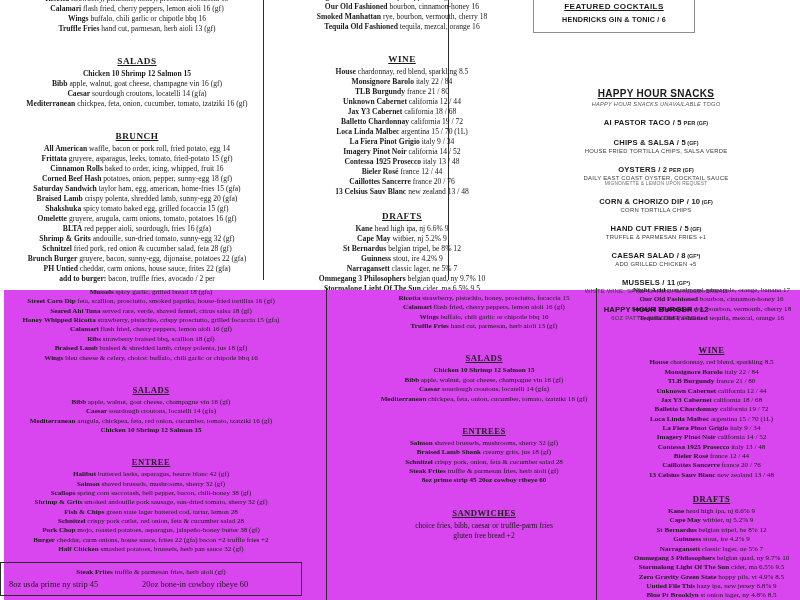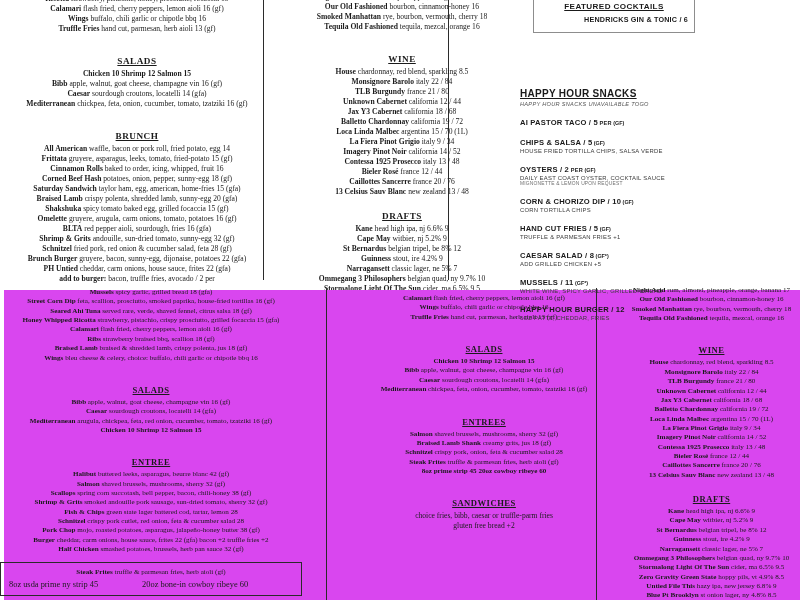--- a/index.html
+++ b/index.html
@@ -74,27 +74,28 @@
     background:#fff;
     padding:7px 6px 8px 6px;
     text-align:center;
     font-family:"Liberation Sans", sans-serif;
     z-index:6;
   }
   #featured-box .fb-title{
     font-size:8.1px;font-weight:bold;letter-spacing:.4px;
     text-decoration:underline;margin-bottom:4px;
   }
-  .fb-item{font-size:7.2px;font-weight:bold;letter-spacing:.2px;margin-top:0;text-align:right;}
+  .fb-item{font-size:7.2px;font-weight:bold;letter-spacing:.2px;margin-top:0;}
   .fb-sub{font-size:6.4px;color:#555;letter-spacing:.3px;margin-top:1px;}
   .fb-sub2{font-size:5.2px;color:#6a6a6a;font-style:italic;letter-spacing:.2px;margin-top:1px;}
 
   
   #happy-hour{
     position:absolute;left:520px;top:88px;width:272px;
+    text-align:center;
     font-family:"Liberation Sans", sans-serif;
     z-index:5;
   }
   #happy-hour .hh-title{
     font-size:10px;font-weight:bold;letter-spacing:.3px;text-decoration:underline;
   }
   #happy-hour .hh-note{
     font-size:5.6px;font-style:italic;color:#555;letter-spacing:.3px;margin-top:2px;
   }
   .hh-item{margin-top:11px;}
@@ -293,20 +294,21 @@
         <span>8oz usda prime ny strip 45</span>
         <span>20oz bone-in cowboy ribeye 60</span>
       </div>
     </div>
     <div class="spacer-md"></div>
 
   </div>
 
   <div class="front-col clip" id="front-col-mid" style="height:306px;">
     <div id="front-mid-snacks">
+        <div class="menu-line"><span class="nm">Ricotta</span><span class="ds"> strawberry, pistachio, honey, prosciutto, focaccia 15</span></div>
         <div class="menu-line"><span class="nm">Calamari</span><span class="ds"> flash fried, cherry peppers, lemon aioli 16 (gf)</span></div>
         <div class="menu-line"><span class="nm">Wings</span><span class="ds"> buffalo, chili garlic or chipotle bbq 16</span></div>
         <div class="menu-line"><span class="nm">Truffle Fries</span><span class="ds"> hand cut, parmesan, herb aioli 13 (gf)</span></div>
       </div>
     <div class="spacer-lg"></div>
     <div>
       <div class="section-title">SALADS</div>
       <div id="front-mid-salads">
           <div class="menu-line"><span class="nm">Chicken 10   Shrimp 12   Salmon 15</span></div>
           <div class="menu-line"><span class="nm">Bibb</span><span class="ds"> apple, walnut, goat cheese, champagne vin 16 (gf)</span></div>

